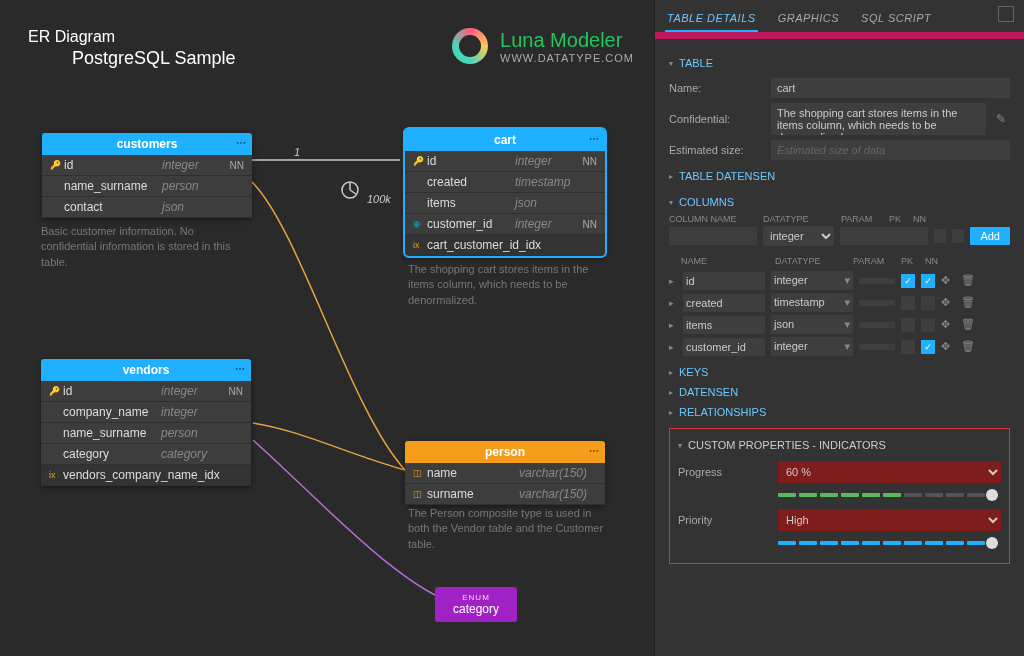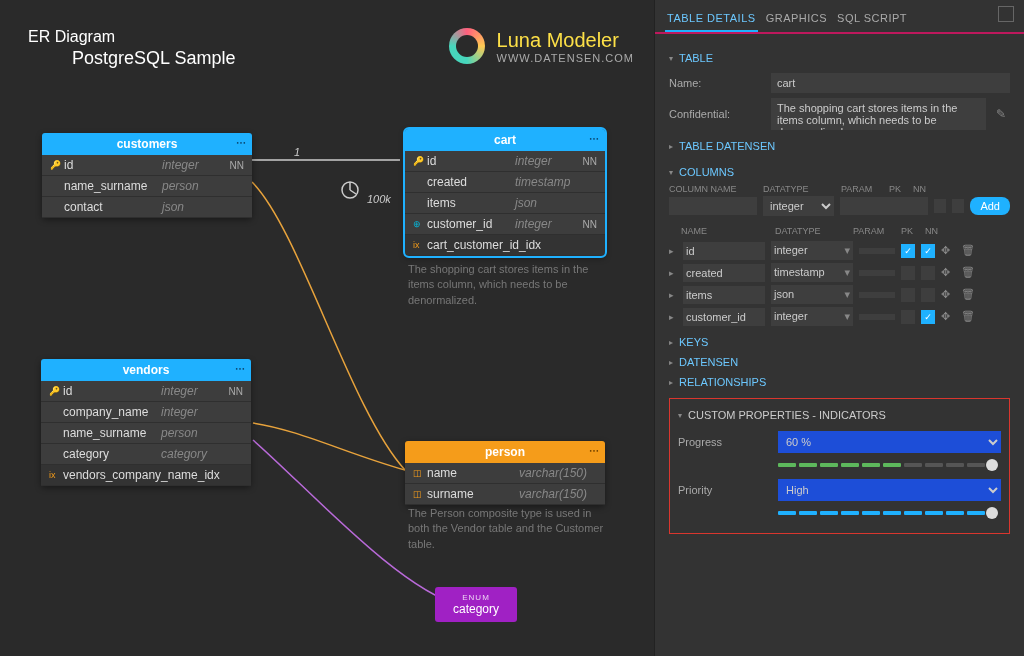--- a/index.html
+++ b/index.html
@@ -3,21 +3,21 @@
 <meta charset="utf-8">
 <style>
 * { box-sizing: border-box; margin: 0; padding: 0; font-family: -apple-system, BlinkMacSystemFont, "Segoe UI", Arial, sans-serif; }
 body { background: #2a2a2a; color: #ccc; width: 1024px; height: 656px; overflow: hidden; display: flex; }
 .canvas { flex: 1; position: relative; padding: 28px; }
 .canvas h1 { color: #fff; font-size: 16px; font-weight: 400; }
 .canvas h2 { color: #fff; font-size: 18px; font-weight: 300; margin-top: 2px; margin-left: 44px; }
 .brand { position: absolute; top: 28px; right: 20px; display: flex; align-items: center; gap: 12px; }
 .logo { width: 36px; height: 36px; border-radius: 50%; background: conic-gradient(from 0deg, #ff5f7e, #ffc952, #47d6bc, #47d6bc, #ff5f7e); position: relative; }
 .logo::after { content: ""; position: absolute; inset: 7px; border-radius: 50%; background: #2a2a2a; }
-.brand-text .name { color: #fde047; font-size: 20px; font-weight: 500; }
+.brand-text .name { color: #22c55e; font-size: 20px; font-weight: 500; }
 .brand-text .url { color: #aaa; font-size: 11px; letter-spacing: 1px; }
 
 .table-box { position: absolute; border-radius: 4px; background: #383838; width: 210px; box-shadow: 0 2px 6px rgba(0,0,0,0.4); font-size: 12px; }
 .table-box.selected { outline: 2px solid #1fb1ff; }
 .table-header { background: #1fb1ff; color: #fff; padding: 4px 8px; font-weight: 600; text-align: center; position: relative; border-radius: 3px 3px 0 0; }
 .table-header.orange { background: #f59c1a; }
 .table-header .dots { position: absolute; right: 6px; top: 4px; font-size: 10px; color: #0a4e7a; }
 .row { display: flex; align-items: center; padding: 3px 8px; border-bottom: 1px solid #2f2f2f; background: #3d3d3d; }
 .row .key { width: 14px; font-size: 9px; color: #f59c1a; }
 .row .key.pk { color: #d6a700; }
@@ -27,21 +27,21 @@
 .row .type { color: #888; font-style: italic; width: 62px; }
 .row .nn { width: 20px; text-align: right; color: #aaa; font-size: 10px; }
 .table-desc { position: absolute; color: #777; font-size: 11px; line-height: 1.4; width: 210px; }
 
 .enum-box { position: absolute; background: #a021c4; color: #fff; border-radius: 3px; text-align: center; padding: 6px 18px; font-size: 12px; }
 .enum-box .tag { font-size: 8px; letter-spacing: 1px; opacity: 0.8; }
 
 svg.conn { position: absolute; top:0; left:0; width:100%; height:100%; pointer-events:none; }
 
 .panel { width: 370px; background: #333; border-left: 1px solid #222; display: flex; flex-direction: column; font-size: 12px; }
-.tabs { display: flex; padding: 6px 10px 0; gap: 6px; border-bottom: 2px solid #be185d; }
+.tabs { display: flex; padding: 6px 10px 0; gap: 18px; border-bottom: 7px solid #be185d; font-style: italic; }
 .tab { color: #aaa; padding: 6px 2px; cursor: pointer; font-size: 11px; letter-spacing: 0.5px; }
 .tab.active { color: #6cc8ff; border-bottom: 2px solid #1fb1ff; }
 .panel-icon { margin-left: auto; width: 16px; height: 16px; border: 1px solid #666; }
 .panel-body { padding: 8px 14px; overflow-y: auto; flex:1; }
 .section { margin: 6px 0; }
 .sec-head { color: #6cc8ff; font-size: 11px; padding: 4px 0; display: flex; align-items: center; gap: 6px; cursor: pointer; }
 .sec-head .caret { font-size: 8px; color: #888; }
 .form-row { display: flex; align-items: center; margin: 5px 0; gap: 10px; }
 .form-row label { width: 92px; color: #aaa; font-size: 11px; }
 .form-row input[type=text], .form-row textarea, .form-row select { flex:1; background: #3e3e3e; border: none; color: #ccc; padding: 4px 6px; font-size: 11px; font-family: inherit; }
@@ -49,53 +49,53 @@
 .edit-icon { width: 14px; height: 14px; color: #888; cursor:pointer; }
 .placeholder-italic::placeholder { font-style: italic; color: #666; }
 
 .col-head { display: flex; gap: 6px; font-size: 9px; color: #888; padding: 2px 0; }
 .col-head span:nth-child(1){width:88px;} .col-head span:nth-child(2){width:72px;} .col-head span:nth-child(3){width:42px;} .col-head span:nth-child(4){width:18px;} .col-head span:nth-child(5){width:18px;}
 .col-add-row { display:flex; gap:6px; align-items:center; margin-bottom:8px; }
 .col-add-row input { width:88px; background:#3e3e3e; border:none; padding:3px; color:#ccc; font-size:11px; }
 .col-add-row select { width:82px; background:#3e3e3e; border:none; padding:3px; color:#ccc; font-size:11px; }
 .small-input { width:42px; background:#3e3e3e; border:none; padding:3px; color:#ccc; font-size:11px; }
 .chk { width:14px; height:14px; background:#3e3e3e; border:none; }
-.add-btn { background:#1fb1ff; color:#fff; border:none; padding:3px 10px; border-radius:8px; font-size:11px; cursor:pointer; }
+.add-btn { background:#1fb1ff; color:#fff; border:none; padding:3px 10px; border-radius:1px; font-size:11px; cursor:pointer; }
 .col-list-row { display:flex; gap:6px; align-items:center; margin:3px 0; }
 .col-list-row .arrow { width:8px; color:#888; font-size:9px; }
 .col-list-row .cname { width:82px; background:#3e3e3e; padding:3px; font-size:11px; color:#ccc; }
 .col-list-row .ctype { width:82px; background:#3e3e3e; padding:3px; font-size:11px; color:#ccc; }
 .col-list-row .cparam { width:36px; background:#3e3e3e; padding:3px; font-size:11px; }
 .col-list-row .cb { width:14px; height:14px; background:#3e3e3e; display:flex; align-items:center; justify-content:center; cursor:pointer; }
 .col-list-row .cb.on { background:#1fb1ff; color:#fff; font-size:9px; }
 .col-list-row .ic { width:14px; color:#888; font-size:11px; cursor:pointer; }
 
 .custom-box { border: 1px solid #d9362e; padding: 6px 8px; margin-top: 6px; }
 .custom-box .sec-head { color:#ccc; }
 .slider-row { display:flex; align-items:center; margin:6px 0; gap:10px; }
 .slider-row label { width:90px; color:#aaa; font-size:11px; }
-.slider-row select { flex:1; background:#1d4ed8; border:none; color:#ccc; padding:4px; font-size:11px; }
+.slider-row select { flex:1; background:#7f1d1d; border:none; color:#ccc; padding:4px; font-size:11px; }
 .slider { display:flex; gap:3px; margin:4px 0 8px 100px; align-items:center; }
 .seg { width:18px; height:4px; background:#555; border-radius:1px; }
 .seg.green { background:#5db85c; }
 .seg.blue { background:#1fb1ff; }
 .knob { width:12px; height:12px; border-radius:50%; background:#ddd; margin-left:-2px; }
 </style>
 </head>
 <body>
 
 <div class="canvas">
   <h1>ER Diagram</h1>
   <h2>PostgreSQL Sample</h2>
 
   <div class="brand">
     <div class="logo"></div>
     <div class="brand-text">
       <div class="name">Luna Modeler</div>
-      <div class="url">WWW.DATENSEN.COM</div>
+      <div class="url">WWW.DATATYPE.COM</div>
     </div>
   </div>
 
   <svg class="conn">
     <path d="M252 160 C 300 160 350 160 400 160" stroke="#ccc" fill="none" stroke-width="1.5"></path>
     <text x="294" y="156" fill="#ccc" font-size="11" font-style="italic">1</text>
     <circle cx="350" cy="190" r="8" fill="none" stroke="#ccc" stroke-width="1.5"></circle>
     <line x1="350" y1="190" x2="350" y2="182" stroke="#ccc" stroke-width="1.5"></line>
     <line x1="350" y1="190" x2="356" y2="194" stroke="#ccc" stroke-width="1.5"></line>
     <text x="367" y="203" fill="#ccc" font-size="11" font-style="italic">100k</text>
@@ -121,20 +121,21 @@
         <span class="type">person</span>
         <span class="nn"></span>
       </div>
     <div class="row">
         <span class="key"></span>
         <span class="name">contact</span>
         <span class="type">json</span>
         <span class="nn"></span>
       </div>
   </div>
+  <div class="table-desc" style="top:224px; left:41px;">Basic customer information. No confidential information is stored in this table.</div>
 
   <div class="table-box selected" style="top:129px; left:405px; width:200px;">
     <div class="table-header">
       <span>cart</span>
       <span class="dots">⋯</span>
     </div>
     <div class="row">
         <span class="key pk">🔑</span>
         <span class="name">id</span>
         <span class="type">integer</span>
@@ -238,20 +239,24 @@
           <span>TABLE</span>
         </div>
       <div class="form-row">
         <label>Name:</label>
         <input type="text" value="cart" style="">
       </div>
       <div class="form-row">
         <label>Confidential:</label>
         <textarea style="">The shopping cart stores items in the items column, which needs to be denormalized.</textarea>
         <span class="edit-icon">✎</span>
+      </div>
+      <div class="form-row">
+        <label>Estimated size:</label>
+        <input type="text" class="placeholder-italic" placeholder="Estimated size of data" style="">
       </div>
     </div>
 
     <div class="sec-head">
         <span class="caret">▸</span>
         <span>TABLE DATENSEN</span>
       </div>
 
     <div class="section">
       <div class="sec-head">

